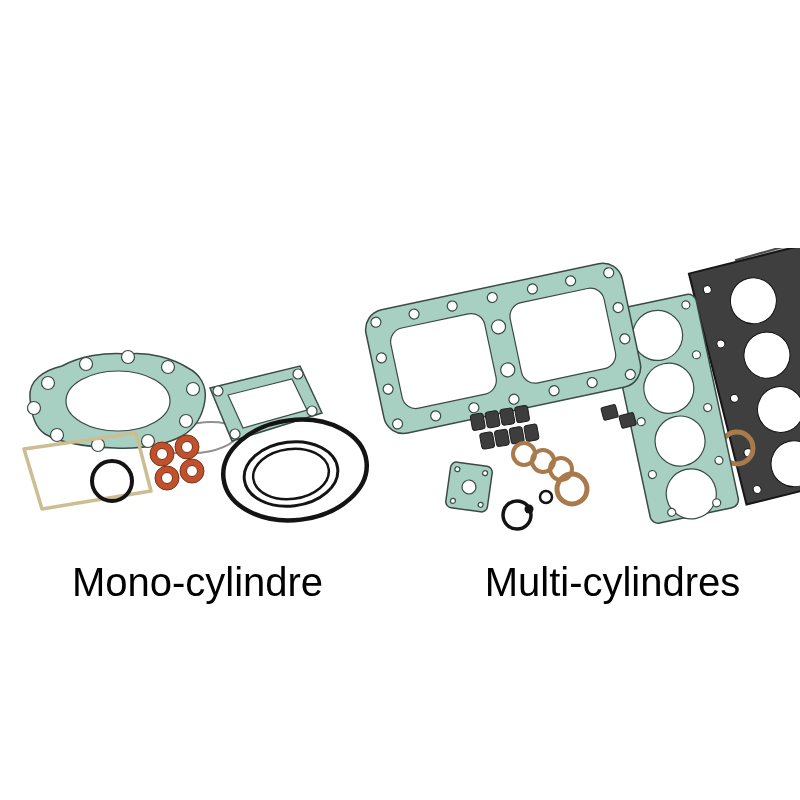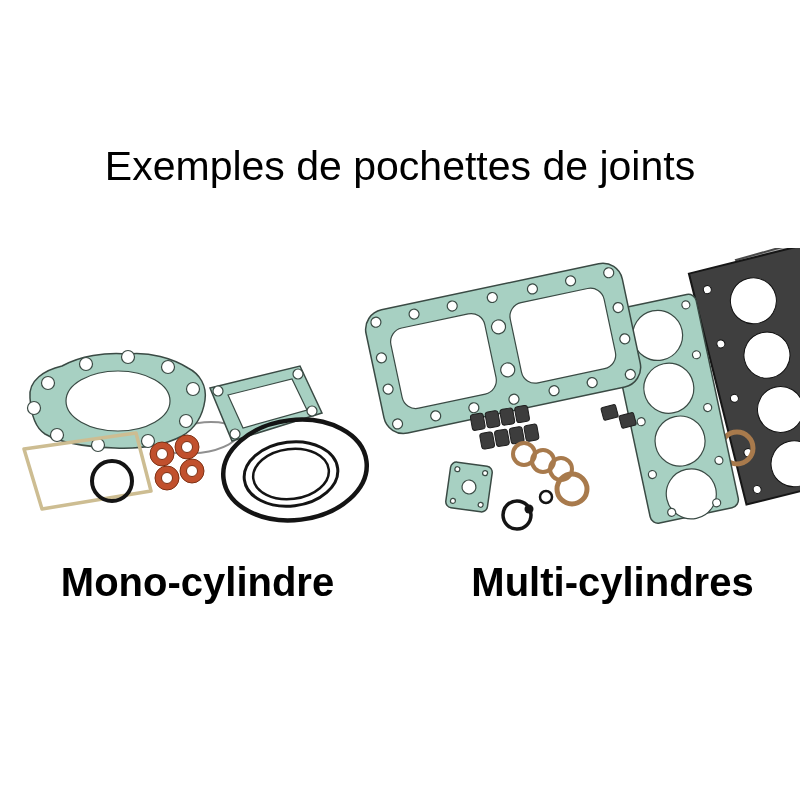--- a/index.html
+++ b/index.html
@@ -18,21 +18,21 @@
     font-size: 41px;
     font-weight: 400;
     line-height: 52px;
     color: var(--text, #000);
   }
   .title .line { display: block; }
   .caption {
     position: absolute;
     top: 560px;
     font-size: 40px;
-    font-weight: 700;
+    font-weight: 400;
     color: var(--text, #000);
     text-align: center;
   }
   .caption-mono  { left: 5px;   width: 385px; }
   .caption-multi { left: 415px; width: 395px; }
   svg.illustration { position: absolute; top: 248px; left: 0; }
 
   
   .teal        { fill: var(--gasket-teal, #a7d0c2); stroke: var(--gasket-edge, #3a4a44); stroke-width: 1.5; }
   .hole        { fill: #ffffff; stroke: var(--gasket-edge, #3a4a44); stroke-width: 1.2; }
@@ -44,21 +44,20 @@
   .dark        { fill: var(--dark-gasket, #3f3f3f); stroke: #161616; stroke-width: 2; }
   .dark-hole   { fill: #ffffff; stroke: #111111; stroke-width: 1; }
   .seal        { fill: #3d3d3d; stroke: #1e1e1e; stroke-width: 1; }
   .metal       { fill: var(--metal-gray, #b3b3b3); stroke: #4a4a4a; stroke-width: 2; }
   .thin-ring   { fill: none; stroke: #909090; stroke-width: 2; }
 </style>
 </head>
 <body>
 
 <h1 class="title">
-  <span class="line">Exemples de pochettes de joints</span>
 </h1>
 
 <svg class="illustration" width="800" height="330" viewBox="0 0 800 330">
 
   <g>
 
     <ellipse class="thin-ring" cx="199" cy="190" rx="40" ry="15" transform="rotate(-8 199 190)"></ellipse>
 
     <g>
       <path class="teal" d="M 30 150

